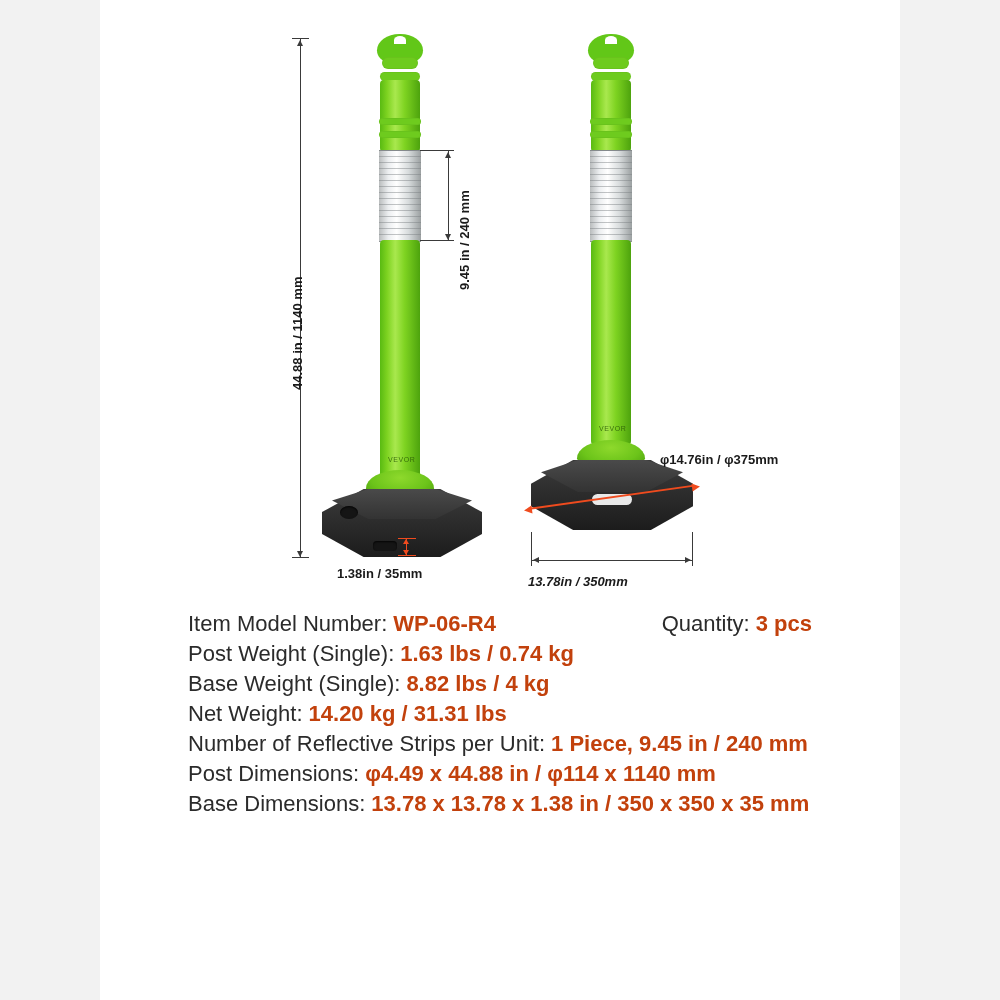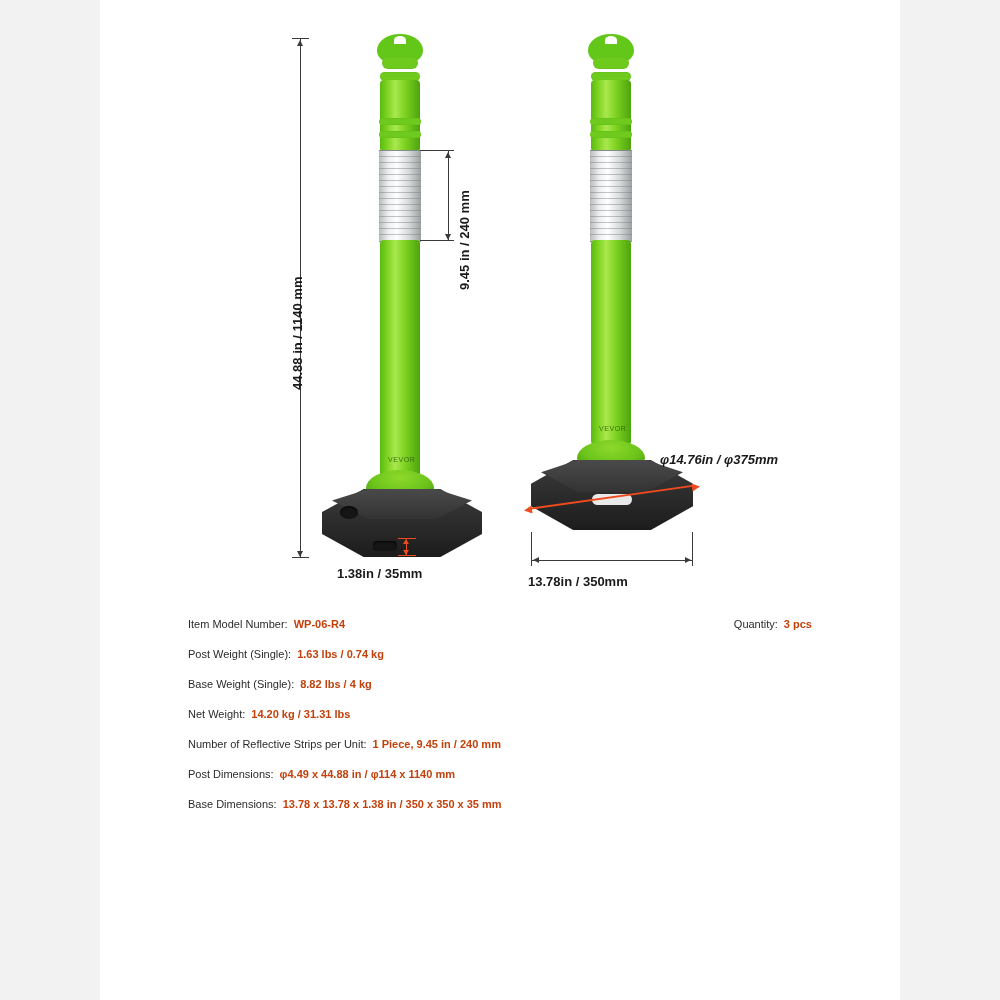--- a/index.html
+++ b/index.html
@@ -183,21 +183,21 @@
     left: 0;
     top: 612px;
     width: 800px;
     padding: 0 0 0 0;
   }
   .spec-row {
     display: flex;
     align-items: baseline;
     margin-bottom: 6px;
     padding-left: 88px;
-    font-size: 11px;
+    font-size: 22px;
     line-height: 24px;
   }
   .spec-row.two-col {
     justify-content: flex-start;
   }
   .spec-label {
     color: #2b2b2b;
     font-family: "Liberation Sans", sans-serif;
   }
   .spec-value {
@@ -289,30 +289,30 @@
         <div class="dim-red" style="left:298px; top:555px; width:18px; height:1px;"></div>
         <div class="arrow arrow-red-up" style="left:303px; top:539px;"></div>
         <div class="arrow arrow-red-down" style="left:303px; top:550px;"></div>
         <div class="dim-label" style="left:237px; top:566px;">1.38in / 35mm</div>
       </div>
 
       <div>
         <div class="dim-red" style="left:428px; top:508px; width:168px; height:2px; transform:rotate(-8deg); transform-origin:left center;"></div>
         <div class="arrow" style="left:592px; top:483px; border-top:4px solid transparent; border-bottom:4px solid transparent; border-left:8px solid #ef4b1e; transform:rotate(-8deg);"></div>
         <div class="arrow" style="left:424px; top:506px; border-top:4px solid transparent; border-bottom:4px solid transparent; border-right:8px solid #ef4b1e; transform:rotate(-8deg);"></div>
-        <div class="dim-label" style="left:560px; top:450px; line-height:19px;font-style:italic;">φ14.76in / φ375mm</div>
+        <div class="dim-label" style="left:560px; top:450px; line-height:19px;">φ14.76in / φ375mm</div>
       </div>
 
       <div>
         <div class="dim-line-h" style="left:431px; top:560px; width:162px;"></div>
         <div class="tick-v" style="left:431px; top:532px; height:34px;"></div>
         <div class="tick-v" style="left:592px; top:532px; height:34px;"></div>
         <div class="arrow arrow-left" style="left:433px; top:557px;"></div>
         <div class="arrow arrow-right" style="left:585px; top:557px;"></div>
-        <div class="dim-label" style="left:428px; top:574px;">13.78in / 350mm</div>
+        <div class="dim-label" style="left:428px; top:574px;font-style:italic;">13.78in / 350mm</div>
       </div>
     </div>
 
     <div class="specs">
 
       <div class="spec-row two-col">
         <span class="spec-label">Item Model Number:</span>
         <span class="spec-value">WP-06-R4</span>
         <span class="spec-right">
           <span class="spec-label">Quantity:</span>

